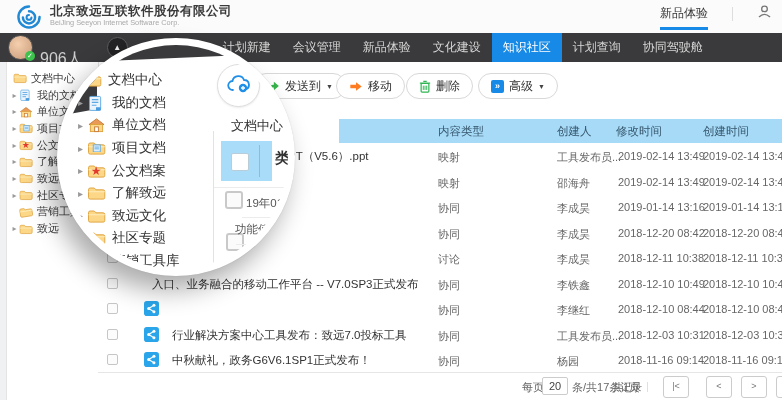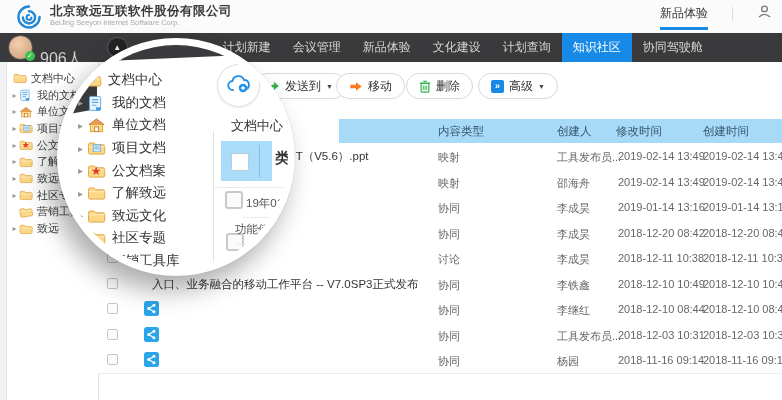--- a/index.html
+++ b/index.html
@@ -109,22 +109,22 @@
       <div class="badge">✓</div>
     </div>
     <div class="ucount">906人</div>
     <div class="alogo">▲</div>
     <div class="navitems">
         <div class="navitem">协同工作</div>
         <div class="navitem">计划新建</div>
         <div class="navitem">会议管理</div>
         <div class="navitem">新品体验</div>
         <div class="navitem">文化建设</div>
+        <div class="navitem active">知识社区</div>
         <div class="navitem">计划查询</div>
-        <div class="navitem active">知识社区</div>
         <div class="navitem">协同驾驶舱</div>
       </div>
   </div>
 
   <div class="rail"></div>
   <div class="sidebar">
     <div class="tree">
         <div class="trow root">
           <span class="tic" style="display:flex;align-items:center">
             <svg viewBox="0 0 20 17" width="14" height="12">
@@ -382,43 +382,53 @@
         </div>
         <div class="row" style="top: 178.5px;">
           <span class="cb"></span>
           <span class="ric"><svg viewBox="0 0 16 16" width="15" height="15">
               <rect width="16" height="16" rx="3" fill="#2aa5e9"></rect>
               <path d="M5 8 L10.6 4.6 M5 8 L10.6 11.4" stroke="#fff" stroke-width="1.2"></path>
               <circle cx="5" cy="8" r="1.6" fill="#fff"></circle>
               <circle cx="10.6" cy="4.6" r="1.6" fill="#fff"></circle>
               <circle cx="10.6" cy="11.4" r="1.6" fill="#fff"></circle>
             </svg></span>
+          <span class="nm" style="left:74px">行业解决方案中心工具发布：致远7.0投标工具</span>
           <span class="cell" style="left:340px">协同</span>
           <span class="cell" style="left:394px"></span>
           <span class="cell" style="left:459px">工具发布员...</span>
           <span class="cell" style="left:520px">2018-12-03 10:31</span>
           <span class="cell" style="left:605px">2018-12-03 10:31</span>
         </div>
         <div class="row" style="top: 204px;">
           <span class="cb"></span>
           <span class="ric"><svg viewBox="0 0 16 16" width="15" height="15">
               <rect width="16" height="16" rx="3" fill="#2aa5e9"></rect>
               <path d="M5 8 L10.6 4.6 M5 8 L10.6 11.4" stroke="#fff" stroke-width="1.2"></path>
               <circle cx="5" cy="8" r="1.6" fill="#fff"></circle>
               <circle cx="10.6" cy="4.6" r="1.6" fill="#fff"></circle>
               <circle cx="10.6" cy="11.4" r="1.6" fill="#fff"></circle>
             </svg></span>
+          <span class="nm" style="left:74px">中秋献礼，政务G6V6.1SP1正式发布！</span>
           <span class="cell" style="left:340px">协同</span>
           <span class="cell" style="left:394px"></span>
           <span class="cell" style="left:459px">杨园</span>
           <span class="cell" style="left:520px">2018-11-16 09:14</span>
           <span class="cell" style="left:605px">2018-11-16 09:14</span>
         </div>
       </div>
 
+    <div class="footer">
+      <span class="fi" style="left:424px">每页</span>
+      <span class="ppinput">20</span>
+      <span class="fi" style="left:474px">条/共17条记录</span>
+      <span class="fi" style="left:514px">共1页</span>
+      <span class="fi" style="left:548px;color:#ddd">|</span>
+      <span id="pgbtns"><span class="pgbtn" style="left: 565px;">|&lt;</span><span class="pgbtn" style="left: 608px;">&lt;</span><span class="pgbtn" style="left: 643px;">&gt;</span><span class="pgbtn" style="left: 678px;">&gt;|</span></span>
+    </div>
   </div>
 
   <div class="lens">
     <div class="lensdark"></div>
     <div class="ltree">
         <div class="ltrow root">
           <span class="tic" style="display:flex;align-items:center">
             <svg viewBox="0 0 20 17" width="19" height="16">
  <path d="M1.5 5 q0-1.8 1.8-1.8 h4.3 l1.8 1.9 h7.6 q1.8 0 1.8 1.8 v6.3 q0 1.8-1.8 1.8 H3.3 q-1.8 0-1.8-1.8 Z" fill="#fcd788" stroke="#dfa23c"></path>
  <path d="M1.5 7.2 h17.3" stroke="#fdeebb" stroke-width="1.2"></path>

